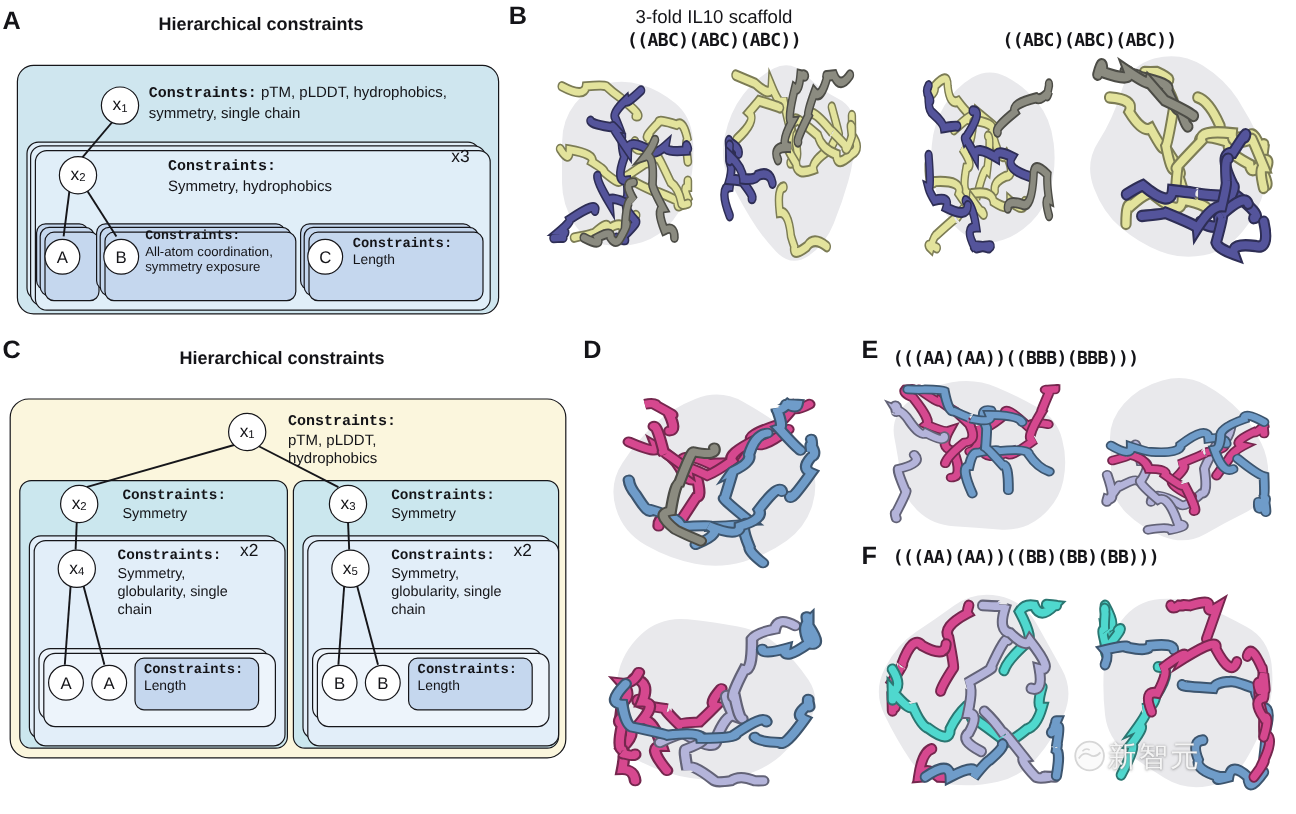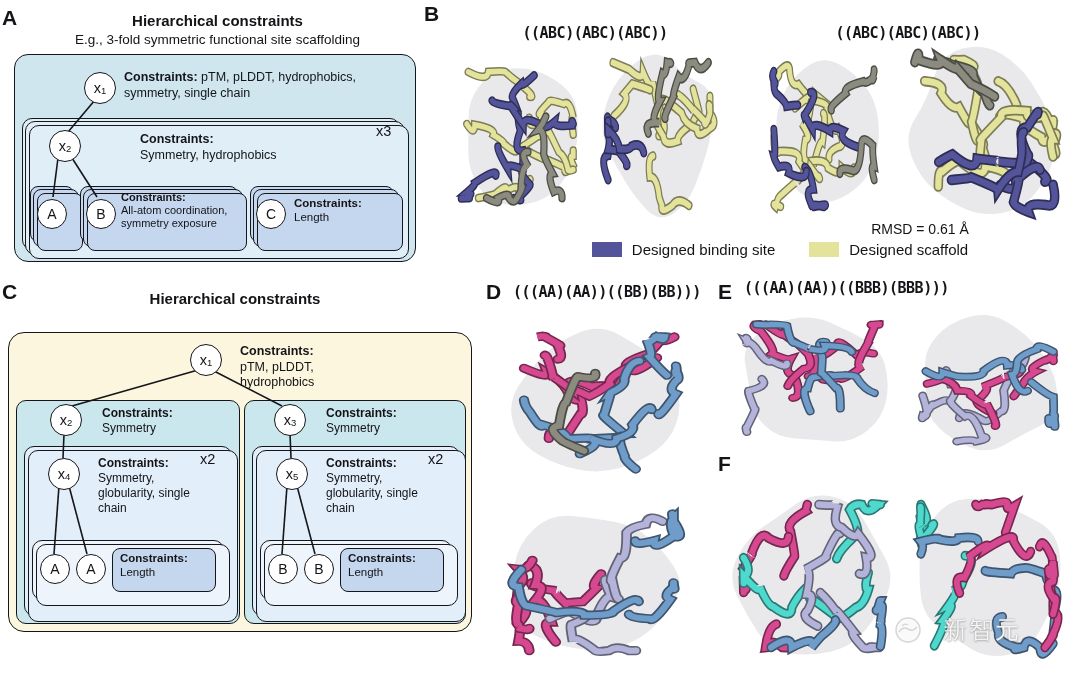--- a/index.html
+++ b/index.html
@@ -14,37 +14,37 @@
     border-radius:inherit;z-index:-1;}
   .stack3::before{transform:translate(4px,4px);}
   .stack3::after{transform:translate(8px,8px);}
   .stack2::before{transform:translate(5px,5px);}
   .node{position:absolute;width:30px;height:30px;border-radius:50%;background:#fff;
         border:1.8px solid #16161a;display:flex;align-items:center;justify-content:center;
         font-size:14.5px;z-index:6;}
   .node.leafn{width:28px;height:28px;font-size:14px;}
   .node sub{font-size:9.5px;line-height:1;transform:translateY(3px);}
   .ctext{position:absolute;font-size:12.5px;line-height:1.25;z-index:5;}
-  .ctext b{font-weight:bold;}
+  .ctext b{font-weight:bold;font-family:Liberation Mono, monospace;}
   .blocktitle b{display:block;}
   .small{font-size:11px;line-height:1.2;}
   .mid{font-size:11.5px;line-height:1.2;}
   .mult{position:absolute;font-size:14.5px;z-index:5;}
   .formula{position:absolute;font-family:"DejaVu Sans Mono",monospace;font-weight:bold;
            font-size:15px;z-index:7;letter-spacing:-0.5px;}
   .center{text-align:center;}
   .rmsd{position:absolute;font-size:14px;text-align:center;z-index:7;}
   .protein{position:absolute;z-index:2;}
   .protein svg{display:block;}
   .connectors{position:absolute;inset:0;z-index:4;pointer-events:none;}
   .legend{position:absolute;left:500px;top:241px;width:560px;display:flex;
           align-items:center;justify-content:center;gap:10px;font-size:15px;z-index:7;}
   .legend .sw{display:inline-block;width:30px;height:15px;}
   .legend .gap{width:14px;}
-  .watermark{position:absolute;left:893px;top:614px;display:flex;align-items:center;gap:20px;
+  .watermark{position:absolute;left:893px;top:614px;display:flex;align-items:center;gap:0;
              z-index:8;color:#f4f4f4;font-size:24px;letter-spacing:2px;
              text-shadow:0 0 2px rgba(140,140,140,.75),0 1px 2px rgba(120,120,120,.45);}
 </style>
 </head>
 <body>
 
 <div class="canvas">
 
   <div class="box" style="left:14px;top:54px;width:400px;height:206px;background:#cfe6ef;border-radius:14px;"></div>
   <div class="box stack3" style="left:22px;top:118px;width:376px;height:130px;background:#e0eef8;border-radius:10px;"></div>
@@ -75,21 +75,20 @@
       <line x1="290" y1="434" x2="291" y2="458"></line>
       <line x1="59" y1="486" x2="54" y2="554"></line>
       <line x1="69" y1="486" x2="87" y2="554"></line>
       <line x1="287" y1="486" x2="282" y2="554"></line>
       <line x1="297" y1="486" x2="315" y2="554"></line>
     </g>
   </svg>
 
   <div class="plet" style="left:2px;top:6px">A</div>
   <div class="ttl" style="left:20px;top:12px;width:395px">Hierarchical constraints</div>
-  <div class="subt" style="left:20px;top:32px;width:395px">E.g., 3-fold symmetric functional site scaffolding</div>
 
   <div class="node" style="left:84px;top:72px">
     <span>x</span>
       <sub>1</sub>
   </div>
   <div class="ctext" style="left:124px;top:70px;width:272px">
     <b>Constraints:</b>
     <span>pTM, pLDDT, hydrophobics, symmetry, single chain</span>
   </div>
 
@@ -115,20 +114,21 @@
   </div>
   <div class="node leafn" style="left:256px;top:199px">
     <span>C</span>
   </div>
   <div class="ctext blocktitle mid" style="left:294px;top:197px;width:92px">
     <b>Constraints:</b>
     <span>Length</span>
   </div>
 
   <div class="plet" style="left:424px;top:2px">B</div>
+  <div class="ttl" style="left:462px;top:6px;width:266px;font-size:15.5px;font-weight:normal">3-fold IL10 scaffold</div>
   <div class="formula center" style="left:462px;top:24px;width:266px">((ABC)(ABC)(ABC))</div>
   <div class="formula center" style="left:758px;top:24px;width:300px">((ABC)(ABC)(ABC))</div>
 
   <div class="protein" style="left:450px;top:52px;width:140px;height:166px">
       <svg viewBox="0 0 100 100" preserveAspectRatio="none" width="100%" height="100%">
         <path d="M91.04104154373799,38.46943798381834 Q92.1,50.0 89.4,60.6 Q86.7,71.2 79.2,79.3 Q71.6,87.5 60.8,90.3 Q50.0,93.1 38.4,91.6 Q26.9,90.0 20.1,80.6 Q13.2,71.2 13.1,60.6 Q13.0,50.0 13.2,39.4 Q13.3,28.8 20.8,20.7 Q28.4,12.5 39.2,10.6 Q50.0,8.6 60.4,11.2 Q70.9,13.8 80.4,20.4 Q89.9,26.9 91.0,38.5 Z" fill="#e9e9ec"></path>
         <path d="M47.6,59.5 Q46.9,61.3 38.3,55.2 Q39.2,54.2 31.0,50.0 Q33.0,46.1 17.6,43.8 Q17.5,50.9 12.0,43.4" fill="none" stroke="rgb(124,124,85)" stroke-width="5.2" stroke-linecap="round"></path>
         <path d="M47.6,59.5 Q46.9,61.3 38.3,55.2 Q39.2,54.2 31.0,50.0 Q33.0,46.1 17.6,43.8 Q17.5,50.9 12.0,43.4" fill="none" stroke="#e3e39c" stroke-width="3.4" stroke-linecap="round"></path>
         <path d="M57.2,76.7 Q56.6,75.8 49.3,84.0 Q49.4,78.9 40.1,83.8 Q41.7,78.5 32.2,85.7 Q33.0,85.7 20.3,88.0" fill="none" stroke="rgb(124,124,85)" stroke-width="5.2" stroke-linecap="round"></path>
         <path d="M57.2,76.7 Q56.6,75.8 49.3,84.0 Q49.4,78.9 40.1,83.8 Q41.7,78.5 32.2,85.7 Q33.0,85.7 20.3,88.0" fill="none" stroke="#e3e39c" stroke-width="3.4" stroke-linecap="round"></path>
@@ -231,29 +231,21 @@
         <path d="M80.8,66.9 Q79.2,62.7 68.9,71.3 Q70.0,70.4 66.2,83.1 Q67.0,85.6 74.5,88.0 Q72.6,83.1 84.1,84.5 Q90.9,86.3 88.0,74.4" fill="none" stroke="#54549b" stroke-width="3.4" stroke-linecap="round"></path>
         <path d="M71.7,48.1 Q70.1,48.2 70.8,57.2 Q71.4,57.9 68.8,67.9 Q64.1,67.7 57.6,77.0 Q57.5,76.0 43.1,70.7 Q42.5,71.1 32.1,72.0" fill="none" stroke="rgb(46,46,85)" stroke-width="5.2" stroke-linecap="round"></path>
         <path d="M71.7,48.1 Q70.1,48.2 70.8,57.2 Q71.4,57.9 68.8,67.9 Q64.1,67.7 57.6,77.0 Q57.5,76.0 43.1,70.7 Q42.5,71.1 32.1,72.0" fill="none" stroke="#54549b" stroke-width="3.4" stroke-linecap="round"></path>
         <path d="M53.2,34.7 Q51.8,33.8 49.7,26.6 Q49.2,30.9 43.7,19.5 Q46.5,17.0 30.8,14.0 Q33.5,14.3 24.7,12.0 Q23.9,11.2 26.3,12.0" fill="none" stroke="rgb(76,76,70)" stroke-width="5.2" stroke-linecap="round"></path>
         <path d="M53.2,34.7 Q51.8,33.8 49.7,26.6 Q49.2,30.9 43.7,19.5 Q46.5,17.0 30.8,14.0 Q33.5,14.3 24.7,12.0 Q23.9,11.2 26.3,12.0" fill="none" stroke="#8b8b80" stroke-width="3.4" stroke-linecap="round"></path>
         <path d="M55.8,30.3 Q53.0,28.3 42.7,23.9 Q39.8,20.8 35.5,16.3 Q35.1,17.5 26.2,12.0 Q28.0,16.5 14.2,12.0 Q14.2,5.1 12.0,13.1" fill="none" stroke="rgb(76,76,70)" stroke-width="5.2" stroke-linecap="round"></path>
         <path d="M55.8,30.3 Q53.0,28.3 42.7,23.9 Q39.8,20.8 35.5,16.3 Q35.1,17.5 26.2,12.0 Q28.0,16.5 14.2,12.0 Q14.2,5.1 12.0,13.1" fill="none" stroke="#8b8b80" stroke-width="3.4" stroke-linecap="round"></path>
       </svg>
     </div>
 
-  <div class="rmsd" style="left:820px;top:221px;width:200px">RMSD = 0.61 Å</div>
-
-  <div class="legend">
-    <span class="sw" style="background: rgb(84, 84, 155);"></span>
-    <span>Designed binding site</span>
-    <span class="gap"></span>
-    <span class="sw" style="background: rgb(227, 227, 156);"></span>
-    <span>Designed scaffold</span>
-  </div>
+
 
   <div class="plet" style="left:2px;top:280px">C</div>
   <div class="ttl" style="left:10px;top:290px;width:450px">Hierarchical constraints</div>
 
   <div class="node" style="left:190px;top:344px">
     <span>x</span>
       <sub>1</sub>
   </div>
   <div class="ctext blocktitle" style="left:240px;top:344px;width:120px">
     <b>Constraints:</b>
@@ -312,21 +304,20 @@
   </div>
   <div class="node leafn" style="left:304px;top:554px">
     <span>B</span>
   </div>
   <div class="ctext blocktitle mid" style="left:348px;top:552px;width:90px">
     <b>Constraints:</b>
     <span>Length</span>
   </div>
 
   <div class="plet" style="left:486px;top:280px">D</div>
-  <div class="formula" style="left:513px;top:283px">(((AA)(AA))((BB)(BB)))</div>
   <div class="protein" style="left:500px;top:316px;width:200px;height:174px">
       <svg viewBox="0 0 100 100" preserveAspectRatio="none" width="100%" height="100%">
         <path d="M87.9499769997754,39.97937612771056 Q91.2,50.0 88.5,60.3 Q85.8,70.7 77.8,77.4 Q69.7,84.1 59.8,87.4 Q50.0,90.6 39.6,88.4 Q29.1,86.1 19.3,79.7 Q9.6,73.4 6.6,61.7 Q3.6,50.0 9.4,40.0 Q15.2,29.9 22.3,22.1 Q29.3,14.2 39.7,9.5 Q50.0,4.7 59.6,10.8 Q69.1,16.9 76.9,23.4 Q84.7,30.0 87.9,40.0 Z" fill="#e9e9ec"></path>
         <path d="M33.4,41.0 Q33.6,33.9 45.8,40.6 Q45.9,40.0 55.7,40.0 Q59.6,43.7 63.5,29.1 Q60.5,27.0 73.8,21.8 Q75.5,21.0 80.5,13.7 Q81.7,15.4 87.2,12.0" fill="none" stroke="rgb(117,39,78)" stroke-width="5.2" stroke-linecap="round"></path>
         <path d="M33.4,41.0 Q33.6,33.9 45.8,40.6 Q45.9,40.0 55.7,40.0 Q59.6,43.7 63.5,29.1 Q60.5,27.0 73.8,21.8 Q75.5,21.0 80.5,13.7 Q81.7,15.4 87.2,12.0" fill="none" stroke="#d6488f" stroke-width="3.4" stroke-linecap="round"></path>
         <path d="M24.4,70.4 Q24.3,63.5 33.3,68.8 Q31.8,71.0 40.0,56.7 Q42.6,56.9 40.3,47.0 Q37.0,50.9 33.4,42.6 Q30.8,37.3 23.6,32.5 Q24.9,36.4 12.0,30.0" fill="none" stroke="rgb(117,39,78)" stroke-width="5.2" stroke-linecap="round"></path>
         <path d="M24.4,70.4 Q24.3,63.5 33.3,68.8 Q31.8,71.0 40.0,56.7 Q42.6,56.9 40.3,47.0 Q37.0,50.9 33.4,42.6 Q30.8,37.3 23.6,32.5 Q24.9,36.4 12.0,30.0" fill="none" stroke="#d6488f" stroke-width="3.4" stroke-linecap="round"></path>
         <path d="M22.4,22.6 Q23.7,21.6 26.7,35.6 Q24.0,32.4 36.1,42.7 Q35.8,41.1 44.7,46.1 Q48.5,44.3 55.0,39.0 Q53.1,35.6 64.7,29.1 Q65.2,35.7 78.5,24.0" fill="none" stroke="rgb(117,39,78)" stroke-width="5.2" stroke-linecap="round"></path>
         <path d="M22.4,22.6 Q23.7,21.6 26.7,35.6 Q24.0,32.4 36.1,42.7 Q35.8,41.1 44.7,46.1 Q48.5,44.3 55.0,39.0 Q53.1,35.6 64.7,29.1 Q65.2,35.7 78.5,24.0" fill="none" stroke="#d6488f" stroke-width="3.4" stroke-linecap="round"></path>
         <path d="M28.9,24.8 Q32.2,24.7 28.7,16.5 Q33.4,18.8 22.5,12.0 Q22.0,11.3 18.7,12.0 Q21.9,11.2 23.1,12.0" fill="none" stroke="rgb(117,39,78)" stroke-width="5.2" stroke-linecap="round"></path>
@@ -365,21 +356,21 @@
         <path d="M69.2,26.4 Q69.3,29.1 78.6,26.2 Q77.5,32.3 88.0,23.8 Q94.2,25.7 88.0,15.2 Q86.8,8.2 88.0,13.6 Q88.0,17.7 88.0,13.6 Q85.6,16.2 88.0,22.5" fill="none" stroke="rgb(61,85,110)" stroke-width="5.2" stroke-linecap="round"></path>
         <path d="M69.2,26.4 Q69.3,29.1 78.6,26.2 Q77.5,32.3 88.0,23.8 Q94.2,25.7 88.0,15.2 Q86.8,8.2 88.0,13.6 Q88.0,17.7 88.0,13.6 Q85.6,16.2 88.0,22.5" fill="none" stroke="#6f9cc9" stroke-width="3.4" stroke-linecap="round"></path>
         <path d="M70.9,60.4 Q69.9,56.8 58.4,66.0 Q58.8,68.0 44.3,68.1 Q43.8,64.8 30.5,66.7 Q28.8,65.9 15.8,62.8 Q13.4,61.7 12.0,52.2 Q5.6,51.8 13.4,42.6" fill="none" stroke="rgb(61,85,110)" stroke-width="5.2" stroke-linecap="round"></path>
         <path d="M70.9,60.4 Q69.9,56.8 58.4,66.0 Q58.8,68.0 44.3,68.1 Q43.8,64.8 30.5,66.7 Q28.8,65.9 15.8,62.8 Q13.4,61.7 12.0,52.2 Q5.6,51.8 13.4,42.6" fill="none" stroke="#6f9cc9" stroke-width="3.4" stroke-linecap="round"></path>
         <path d="M66.2,67.6 Q67.5,69.7 76.4,70.1 Q78.1,72.6 86.4,59.3 Q82.3,57.2 88.0,52.4 Q88.8,54.9 88.0,51.0 Q87.8,55.4 88.0,49.9" fill="none" stroke="rgb(61,85,110)" stroke-width="5.2" stroke-linecap="round"></path>
         <path d="M66.2,67.6 Q67.5,69.7 76.4,70.1 Q78.1,72.6 86.4,59.3 Q82.3,57.2 88.0,52.4 Q88.8,54.9 88.0,51.0 Q87.8,55.4 88.0,49.9" fill="none" stroke="#6f9cc9" stroke-width="3.4" stroke-linecap="round"></path>
       </svg>
     </div>
 
   <div class="plet" style="left:718px;top:280px">E</div>
-  <div class="formula" style="left:744px;top:279px">(((AA)(AA))((BBB)(BBB)))</div>
+  <div class="formula" style="left:744px;top:289px">(((AA)(AA))((BBB)(BBB)))</div>
   <div class="protein" style="left:726px;top:306px;width:174px;height:154px">
       <svg viewBox="0 0 100 100" preserveAspectRatio="none" width="100%" height="100%">
         <path d="M91.41642513750477,38.80928414082153 Q94.1,50.0 92.0,61.5 Q89.9,73.0 81.2,81.0 Q72.5,89.0 61.2,87.8 Q50.0,86.6 39.7,86.0 Q29.5,85.5 22.4,77.8 Q15.2,70.1 14.2,60.0 Q13.1,50.0 11.1,38.2 Q9.1,26.4 18.1,18.4 Q27.1,10.4 38.6,8.2 Q50.0,6.0 60.0,10.8 Q69.9,15.5 79.3,21.6 Q88.8,27.6 91.4,38.8 Z" fill="#e9e9ec"></path>
         <path d="M47.2,45.6 Q52.5,44.7 51.0,32.1 Q53.0,36.4 64.2,25.6 Q63.1,19.2 75.5,32.5 Q76.1,29.0 84.8,30.9" fill="none" stroke="rgb(117,39,78)" stroke-width="5.2" stroke-linecap="round"></path>
         <path d="M47.2,45.6 Q52.5,44.7 51.0,32.1 Q53.0,36.4 64.2,25.6 Q63.1,19.2 75.5,32.5 Q76.1,29.0 84.8,30.9" fill="none" stroke="#d6488f" stroke-width="3.4" stroke-linecap="round"></path>
         <path d="M38.3,59.7 Q44.4,59.5 39.3,45.1 Q32.5,44.1 37.3,34.3 Q35.1,35.1 26.5,31.0 Q28.8,28.9 20.1,16.5 Q14.8,14.1 16.5,12.0 Q21.5,11.4 19.0,12.0" fill="none" stroke="rgb(117,39,78)" stroke-width="5.2" stroke-linecap="round"></path>
         <path d="M38.3,59.7 Q44.4,59.5 39.3,45.1 Q32.5,44.1 37.3,34.3 Q35.1,35.1 26.5,31.0 Q28.8,28.9 20.1,16.5 Q14.8,14.1 16.5,12.0 Q21.5,11.4 19.0,12.0" fill="none" stroke="#d6488f" stroke-width="3.4" stroke-linecap="round"></path>
         <path d="M54.0,44.9 Q54.2,50.7 65.7,46.2 Q64.8,50.5 78.2,39.4 Q72.9,40.6 81.5,24.4 Q81.2,24.2 85.9,12.0 Q80.0,12.4 88.0,12.0 Q88.0,12.2 88.0,12.0" fill="none" stroke="rgb(117,39,78)" stroke-width="5.2" stroke-linecap="round"></path>
         <path d="M54.0,44.9 Q54.2,50.7 65.7,46.2 Q64.8,50.5 78.2,39.4 Q72.9,40.6 81.5,24.4 Q81.2,24.2 85.9,12.0 Q80.0,12.4 88.0,12.0 Q88.0,12.2 88.0,12.0" fill="none" stroke="#d6488f" stroke-width="3.4" stroke-linecap="round"></path>
         <path d="M35.5,52.0 Q36.5,48.1 44.6,40.8 Q50.9,40.2 47.4,31.8 Q48.7,32.5 40.3,23.9 Q36.2,21.3 33.1,18.6 Q32.7,20.1 22.9,12.0" fill="none" stroke="rgb(117,39,78)" stroke-width="5.2" stroke-linecap="round"></path>
@@ -414,20 +405,21 @@
         <path d="M69.7,41.4 Q69.1,37.3 61.2,38.6 Q60.6,31.0 47.6,42.0 Q47.7,46.9 33.3,45.8 Q32.0,46.0 23.7,43.0 Q23.8,48.9 13.9,42.4" fill="none" stroke="rgb(61,85,110)" stroke-width="5.2" stroke-linecap="round"></path>
         <path d="M69.7,41.4 Q69.1,37.3 61.2,38.6 Q60.6,31.0 47.6,42.0 Q47.7,46.9 33.3,45.8 Q32.0,46.0 23.7,43.0 Q23.8,48.9 13.9,42.4" fill="none" stroke="#6f9cc9" stroke-width="3.4" stroke-linecap="round"></path>
         <path d="M73.0,55.1 Q68.1,58.1 64.0,44.6 Q66.7,44.1 67.0,37.1 Q66.5,32.8 78.4,28.1 Q77.9,23.6 88.0,29.7" fill="none" stroke="rgb(61,85,110)" stroke-width="5.2" stroke-linecap="round"></path>
         <path d="M73.0,55.1 Q68.1,58.1 64.0,44.6 Q66.7,44.1 67.0,37.1 Q66.5,32.8 78.4,28.1 Q77.9,23.6 88.0,29.7" fill="none" stroke="#6f9cc9" stroke-width="3.4" stroke-linecap="round"></path>
         <path d="M85.3,72.8 Q84.8,80.0 88.0,73.7 Q88.2,75.4 88.0,72.6 Q89.5,68.0 88.0,76.3 Q89.9,82.8 88.0,69.9 Q88.4,69.3 88.0,59.0 Q84.6,58.0 75.2,49.5" fill="none" stroke="rgb(61,85,110)" stroke-width="5.2" stroke-linecap="round"></path>
         <path d="M85.3,72.8 Q84.8,80.0 88.0,73.7 Q88.2,75.4 88.0,72.6 Q89.5,68.0 88.0,76.3 Q89.9,82.8 88.0,69.9 Q88.4,69.3 88.0,59.0 Q84.6,58.0 75.2,49.5" fill="none" stroke="#6f9cc9" stroke-width="3.4" stroke-linecap="round"></path>
       </svg>
     </div>
 
   <div class="plet" style="left:718px;top:452px">F</div>
+  <div class="formula" style="left:744px;top:455px">(((AA)(AA))((BB)(BB)(BB)))</div>
   <div class="protein" style="left:722px;top:482px;width:180px;height:188px">
       <svg viewBox="0 0 100 100" preserveAspectRatio="none" width="100%" height="100%">
         <path d="M90.41340602466417,40.007613826310255 Q96.2,50.0 91.3,60.5 Q86.5,71.1 79.1,79.4 Q71.8,87.8 60.9,90.1 Q50.0,92.5 38.4,91.3 Q26.9,90.0 20.3,80.5 Q13.7,71.0 8.4,60.5 Q3.0,50.0 8.6,39.7 Q14.2,29.3 22.9,23.8 Q31.7,18.2 40.8,11.9 Q50.0,5.5 61.5,7.8 Q73.0,10.2 78.8,20.1 Q84.6,30.0 90.4,40.0 Z" fill="#e9e9ec"></path>
         <path d="M30.2,75.6 Q25.8,76.9 24.2,87.9 Q28.7,87.7 24.8,88.0 Q27.0,82.6 33.5,88.0 Q41.0,88.1 34.0,88.0" fill="none" stroke="rgb(117,39,78)" stroke-width="5.2" stroke-linecap="round"></path>
         <path d="M30.2,75.6 Q25.8,76.9 24.2,87.9 Q28.7,87.7 24.8,88.0 Q27.0,82.6 33.5,88.0 Q41.0,88.1 34.0,88.0" fill="none" stroke="#d6488f" stroke-width="3.4" stroke-linecap="round"></path>
         <path d="M34.4,49.9 Q35.1,47.3 40.2,39.8 Q40.9,40.4 38.1,26.2 Q34.8,21.6 46.7,15.5 Q46.4,15.1 47.4,12.0" fill="none" stroke="rgb(117,39,78)" stroke-width="5.2" stroke-linecap="round"></path>
         <path d="M34.4,49.9 Q35.1,47.3 40.2,39.8 Q40.9,40.4 38.1,26.2 Q34.8,21.6 46.7,15.5 Q46.4,15.1 47.4,12.0" fill="none" stroke="#d6488f" stroke-width="3.4" stroke-linecap="round"></path>
         <path d="M36.9,29.1 Q36.5,35.5 25.8,29.8 Q21.5,24.8 16.4,38.1 Q18.1,36.6 12.0,45.7 Q14.8,47.9 12.0,56.3 Q12.1,60.9 12.0,56.7 Q15.0,59.9 12.0,47.7" fill="none" stroke="rgb(117,39,78)" stroke-width="5.2" stroke-linecap="round"></path>
         <path d="M36.9,29.1 Q36.5,35.5 25.8,29.8 Q21.5,24.8 16.4,38.1 Q18.1,36.6 12.0,45.7 Q14.8,47.9 12.0,56.3 Q12.1,60.9 12.0,56.7 Q15.0,59.9 12.0,47.7" fill="none" stroke="#d6488f" stroke-width="3.4" stroke-linecap="round"></path>
         <path d="M46.6,56.4 Q41.7,60.8 38.8,66.7 Q38.8,73.7 28.6,66.4 Q25.4,65.7 21.1,55.9 Q21.5,60.4 12.0,49.9 Q12.1,57.4 12.0,50.5 Q17.1,48.0 12.0,40.3" fill="none" stroke="rgb(43,118,113)" stroke-width="5.2" stroke-linecap="round"></path>

